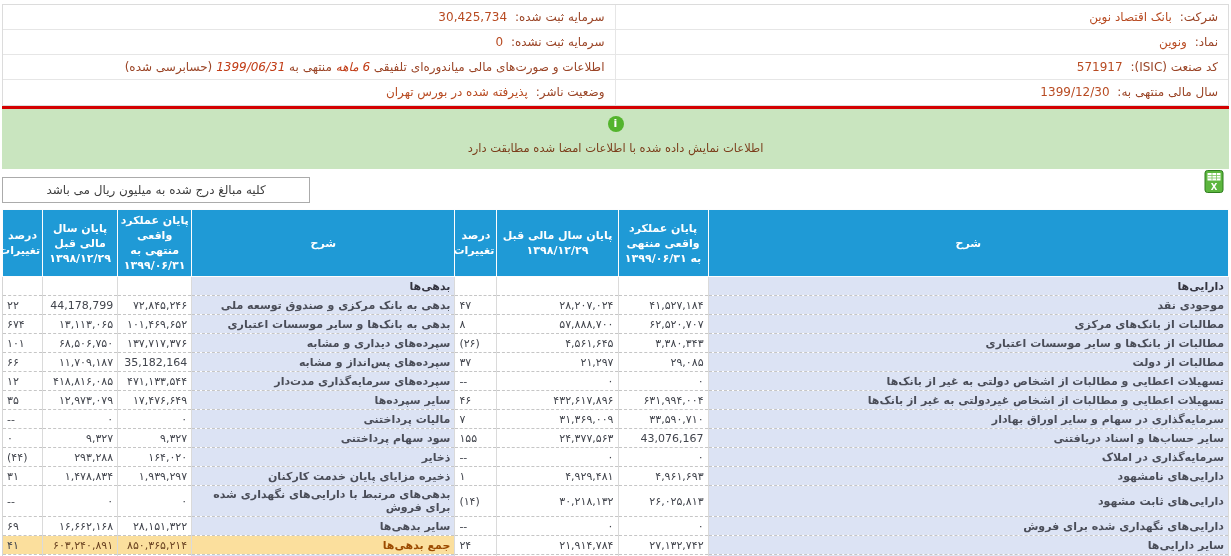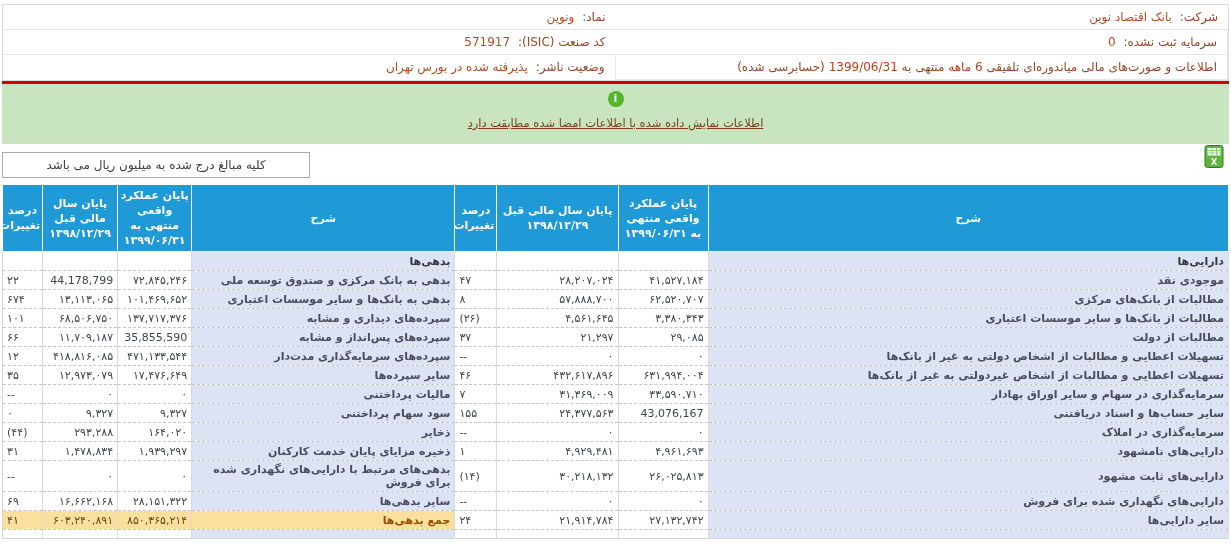--- a/index.html
+++ b/index.html
@@ -8,28 +8,28 @@
 
   
   .info-grid { margin:4px 2px 0; border:1px solid #dcdcdc;
     display:grid; grid-template-columns:1fr 1fr; }
   .info-cell { padding:5px 10px 4px; font-size:12px; color:#9b4527;
     border-bottom:1px solid #e6e6e6; white-space:nowrap; overflow:hidden; height:25px; }
   .info-cell.c2 { border-right:1px solid #e6e6e6; }
   .info-cell.last { border-bottom:none; }
   .info-label { color:#9b4527; }
   .info-value { color:#b84b22; margin-right:4px; }
-  .hl { color:#c13c16; }
+  .hl { color:#c13c16;font-style:italic; }
 
   
   .red-line { height:3px; background:#d40000; margin:0 2px; }
   .banner { margin:0 2px; height:60px; background:#c9e5bf; text-align:center; padding-top:7px; }
   .info-icon { width:16px; height:16px; margin:0 auto; background:#53b42d; color:#fff;
     border-radius:50%; font-size:11px; font-weight:bold; line-height:16px; text-align:center; }
-  .banner-text { margin-top:9px; font-size:11.5px; color:#7b3e1c;text-decoration:underline; }
+  .banner-text { margin-top:9px; font-size:11.5px; color:#7b3e1c; }
 
   
   .note-row { position:relative; height:32px; margin-top:2px; }
   .note-box { position:absolute; left:2px; top:6px; width:308px; height:26px;
     border:1px solid #ababab; background:#fff; font-size:12px; color:#3f3f3f;
     text-align:center; line-height:24px; }
   .excel-btn { position:absolute; right:7px; top:-2px; width:20px; height:26px; cursor:pointer; }
 
   
   table.bs { width:1227px; margin:6px 2px 0; border-collapse:collapse; table-layout:fixed;
@@ -57,34 +57,42 @@
   col.c-prev-l { width:75px; } col.c-pct-l { width:40px; }
 </style>
 </head>
 <body>
 
 <div class="info-grid">
   <div class="info-cell">
     <span class="info-label">شرکت:</span>
     <span class="info-value">بانک اقتصاد نوین</span>
   </div>
+  <div class="info-cell c2">
+    <span class="info-label">سرمایه ثبت شده:</span>
+    <span class="info-value">30,425,734</span>
+  </div>
   <div class="info-cell">
     <span class="info-label">نماد:</span>
     <span class="info-value">ونوین</span>
   </div>
   <div class="info-cell c2">
     <span class="info-label">سرمایه ثبت نشده:</span>
     <span class="info-value">0</span>
   </div>
   <div class="info-cell">
     <span class="info-label">کد صنعت (ISIC):</span>
     <span class="info-value">571917</span>
   </div>
   <div class="info-cell c2">
     <span><span class="info-label">اطلاعات و صورت‌های مالی میاندوره‌ای تلفیقی </span><span class="hl">6 ماهه</span><span class="info-label"> منتهی به </span><span class="hl">1399/06/31</span><span class="info-label"> (حسابرسی شده)</span></span>
+  </div>
+  <div class="info-cell last">
+    <span class="info-label">سال مالی منتهی به:</span>
+    <span class="info-value">1399/12/30</span>
   </div>
   <div class="info-cell c2 last">
     <span class="info-label">وضعیت ناشر:</span>
     <span class="info-value">پذیرفته شده در بورس تهران</span>
   </div>
 </div>
 
 <div class="red-line"></div>
 <div class="banner">
   <div class="info-icon">i</div>
@@ -169,21 +177,21 @@
         <td class="num">۱۳۷,۷۱۷,۳۷۶</td>
         <td class="num">۶۸,۵۰۶,۷۵۰</td>
         <td class="pct pos">۱۰۱</td>
       </tr>
       <tr>
         <td class="desc">مطالبات از دولت</td>
         <td class="num">۲۹,۰۸۵</td>
         <td class="num">۲۱,۲۹۷</td>
         <td class="pct pos">۳۷</td>
         <td class="desc">سپرده‌های پس‌انداز و مشابه</td>
-        <td class="num">35,855,590</td>
+        <td class="num">35,182,164</td>
         <td class="num">۱۱,۷۰۹,۱۸۷</td>
         <td class="pct pos">۶۶</td>
       </tr>
       <tr>
         <td class="desc">تسهیلات اعطایی و مطالبات از اشخاص دولتی به غیر از بانک‌ها</td>
         <td class="num">۰</td>
         <td class="num">۰</td>
         <td class="pct na">--</td>
         <td class="desc">سپرده‌های سرمایه‌گذاری مدت‌دار</td>
         <td class="num">۴۷۱,۱۳۳,۵۴۴</td>

